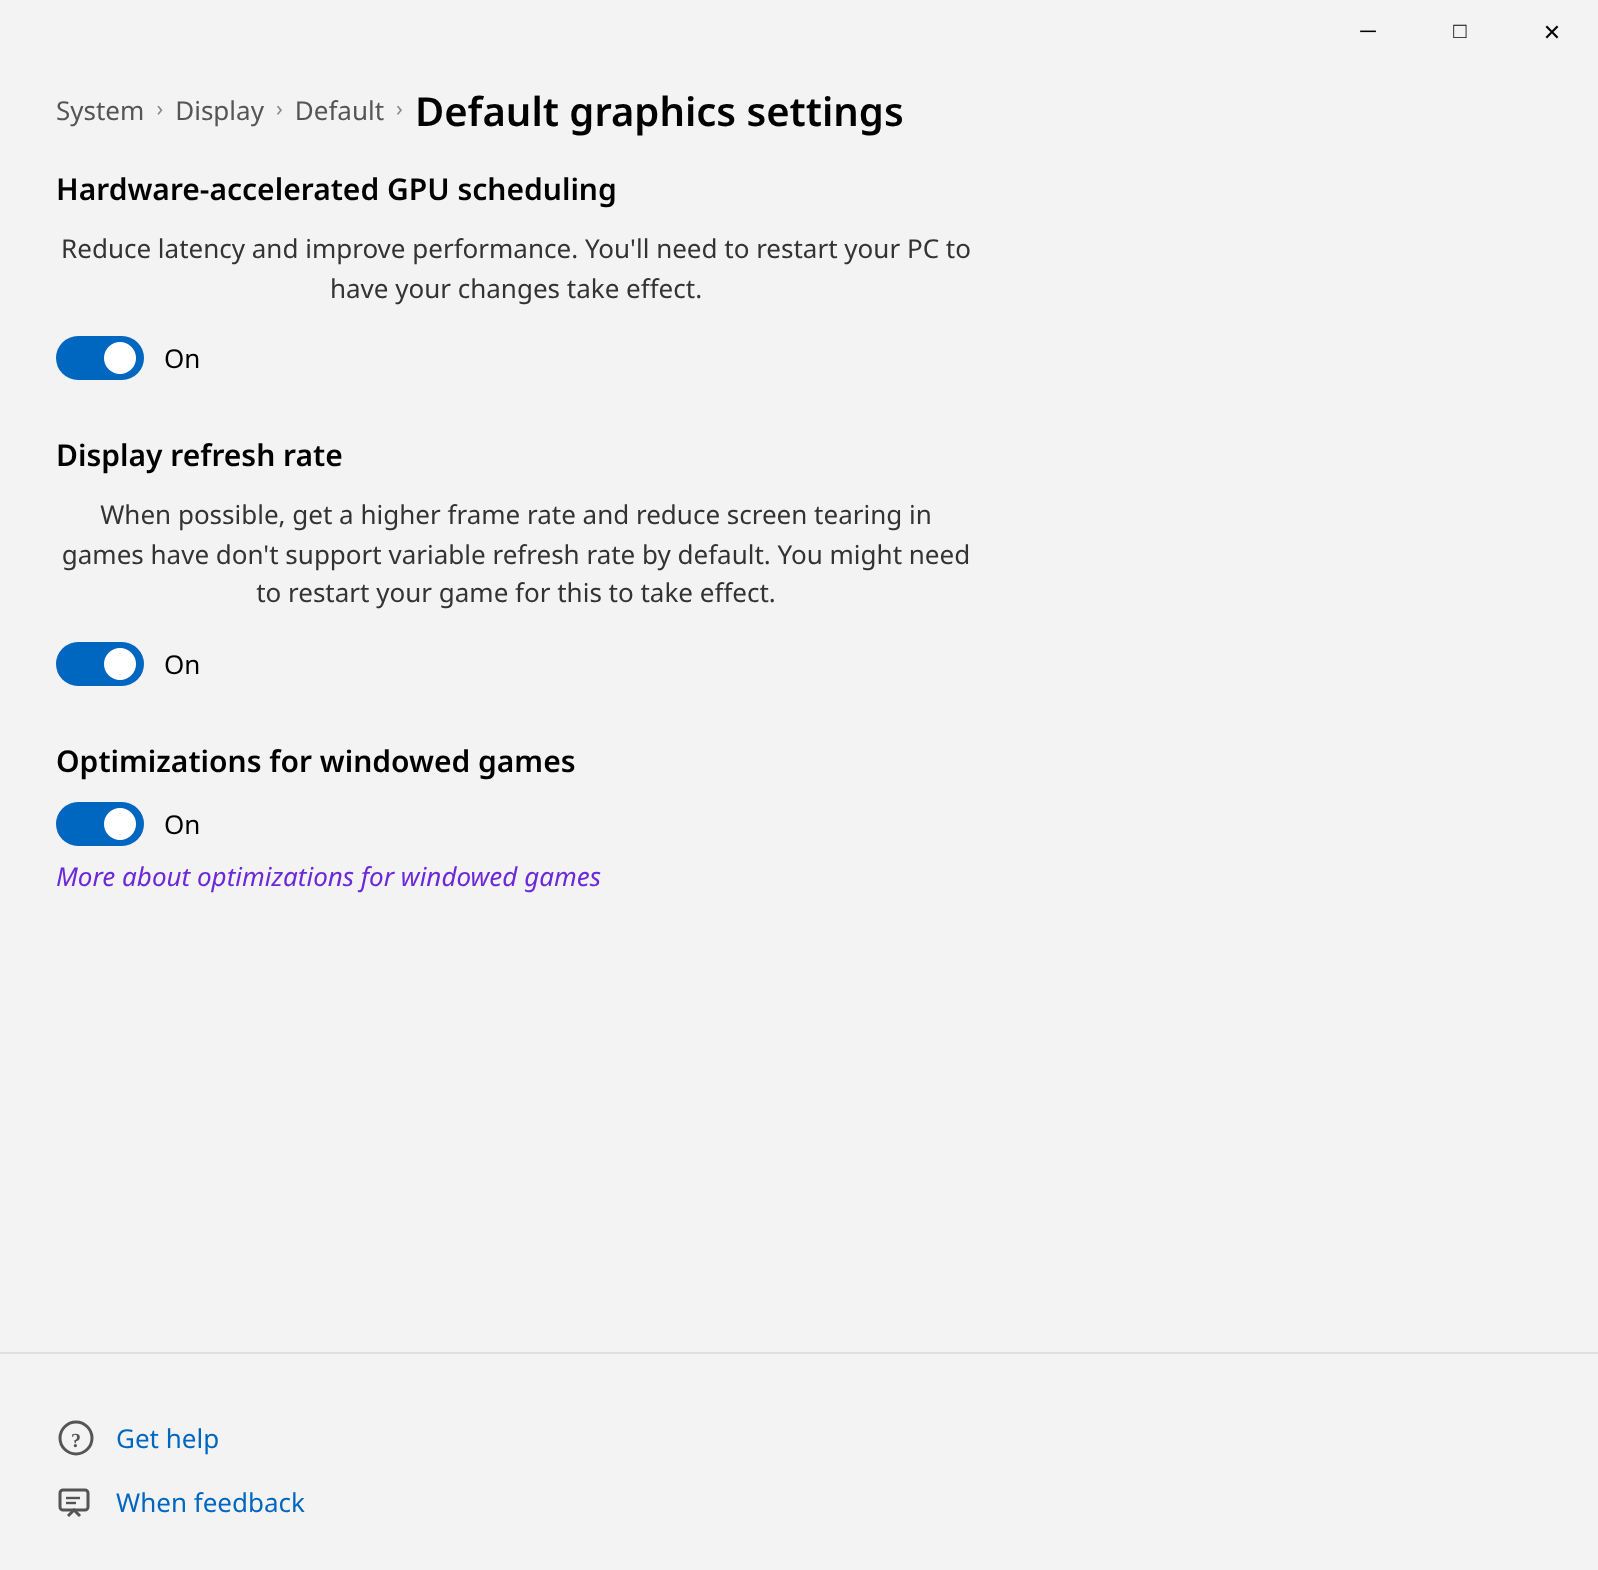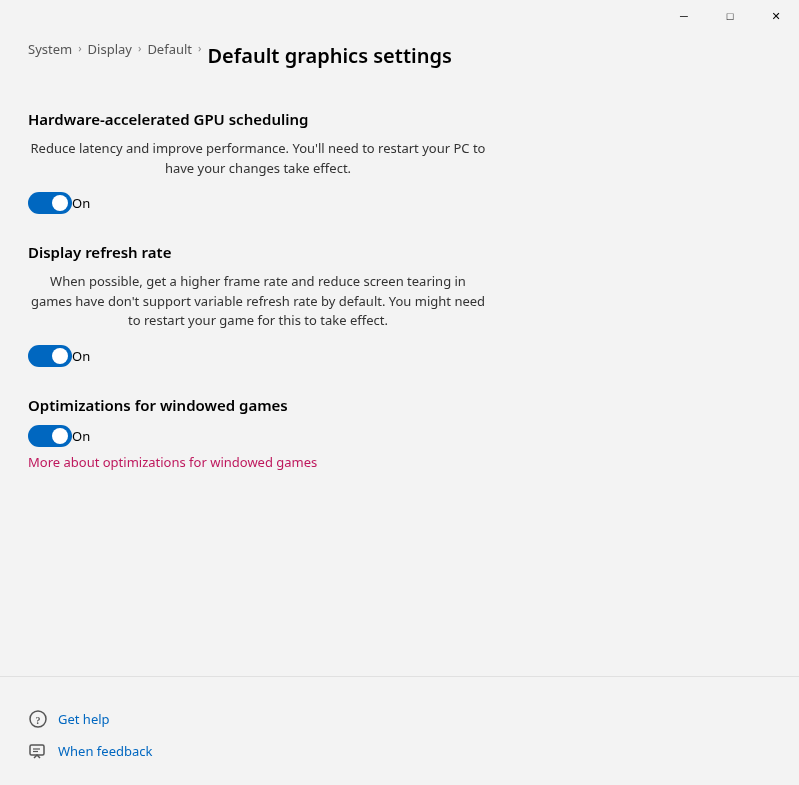--- a/index.html
+++ b/index.html
@@ -46,20 +46,21 @@
       background: transparent;
       border: none;
       cursor: pointer;
       font-size: 11px;
       color: #000;
     }
 
     
     .breadcrumb {
       display: flex;
+      align-items: center;
       padding: 8px 28px 16px 28px;
       flex-shrink: 0;
       flex-wrap: wrap;
       gap: 4px;
     }
 
     .breadcrumb-item {
       font-size: 13px;
       color: #555;
       cursor: pointer;
@@ -76,21 +77,20 @@
       font-weight: 600;
       color: #000;
       margin-top: 2px;
     }
 
     
     .content {
       flex: 1;
       padding: 0 28px 20px 28px;
       overflow-y: auto;
-      margin-top: 24px;
     }
 
     .section {
       margin-bottom: 28px;
     }
 
     .section-title {
       font-size: 15px;
       font-weight: 600;
       color: #000;
@@ -102,20 +102,21 @@
       color: #333;
       line-height: 1.5;
       margin-bottom: 14px;
       max-width: 460px;
       text-align: center;
     }
 
     .toggle-row {
       display: flex;
       align-items: center;
+      gap: 10px;
     }
 
     
     .toggle-switch {
       position: relative;
       width: 44px;
       height: 22px;
       flex-shrink: 0;
     }
 
@@ -139,25 +140,26 @@
       transition: left 0.2s;
     }
 
     .toggle-label {
       font-size: 13px;
       color: #000;
     }
 
     .link-text {
       font-size: 13px;
-      color: #be185d;
+      color: #6d28d9;
       text-decoration: none;
       cursor: pointer;
       margin-top: 6px;
       display: inline-block;
+      font-style: italic;
     }
 
     
     .footer {
       padding: 16px 28px 24px 28px;
       display: flex;
       flex-direction: column;
       gap: 12px;
     }
 

